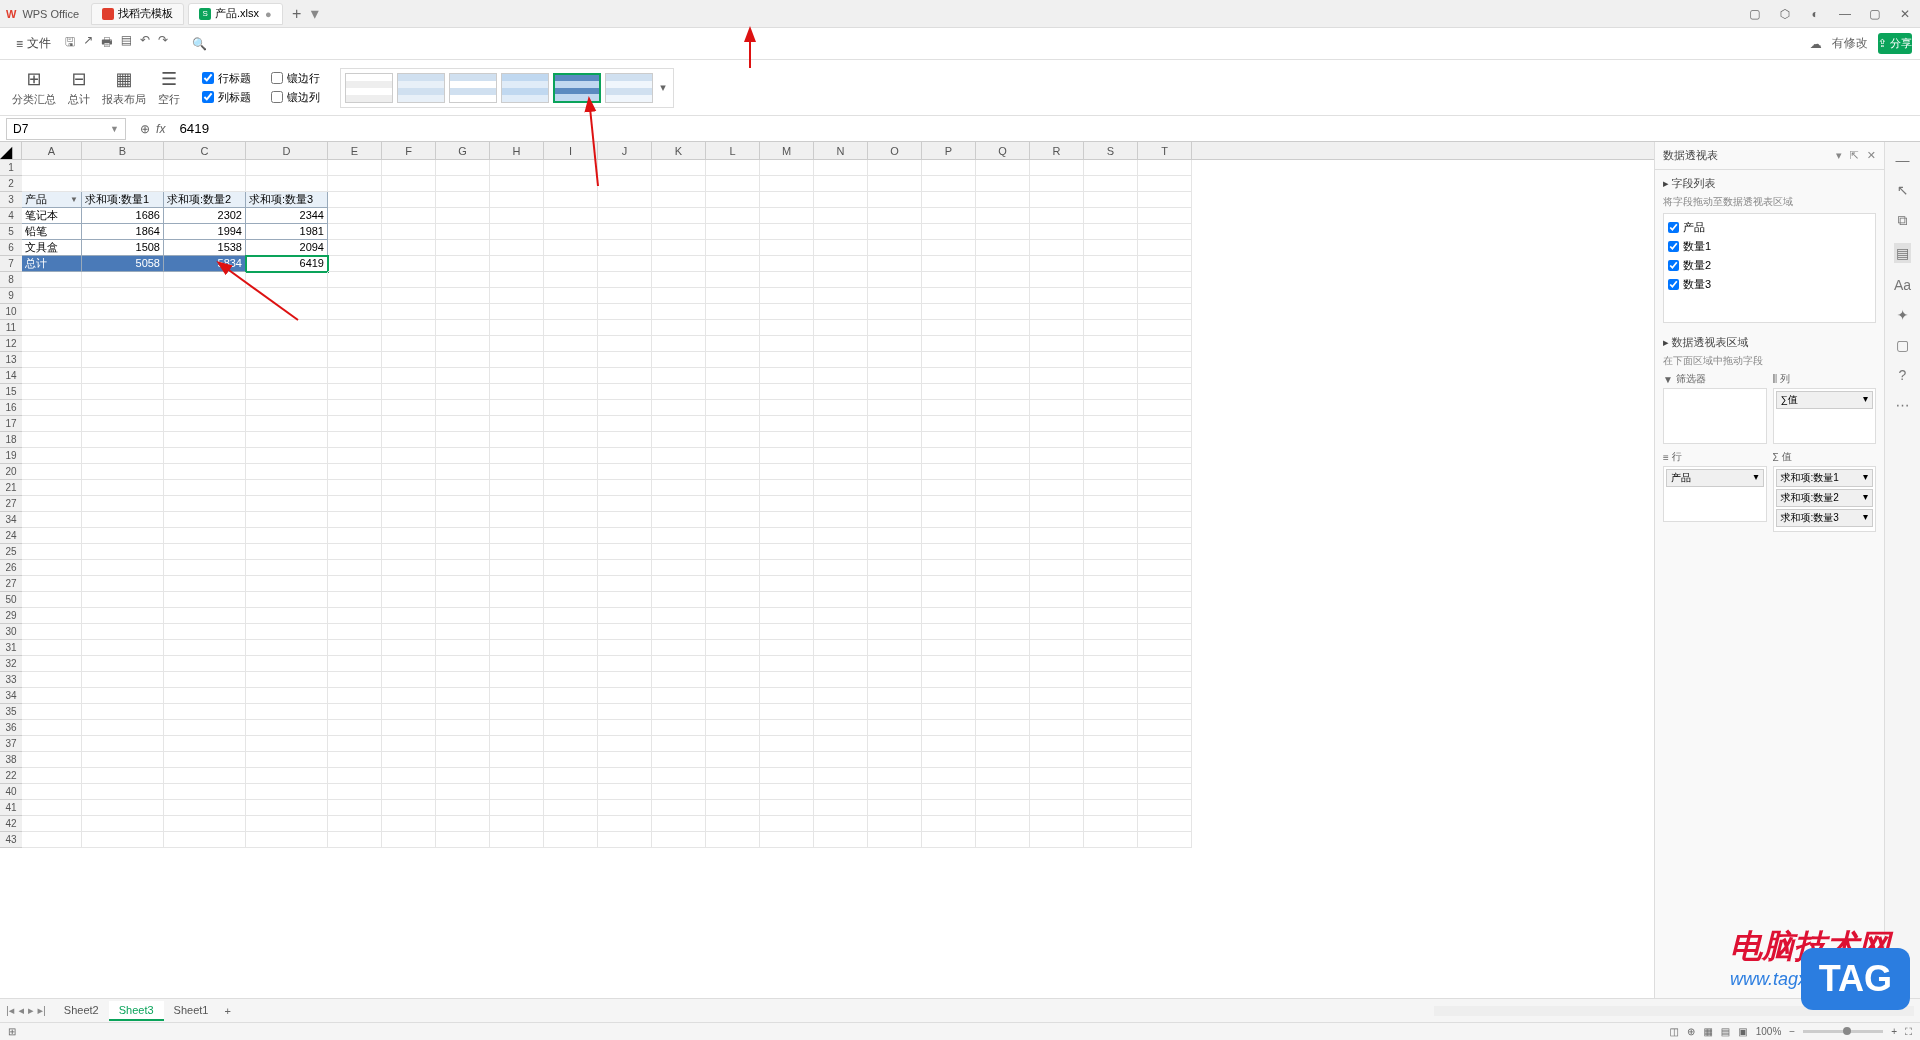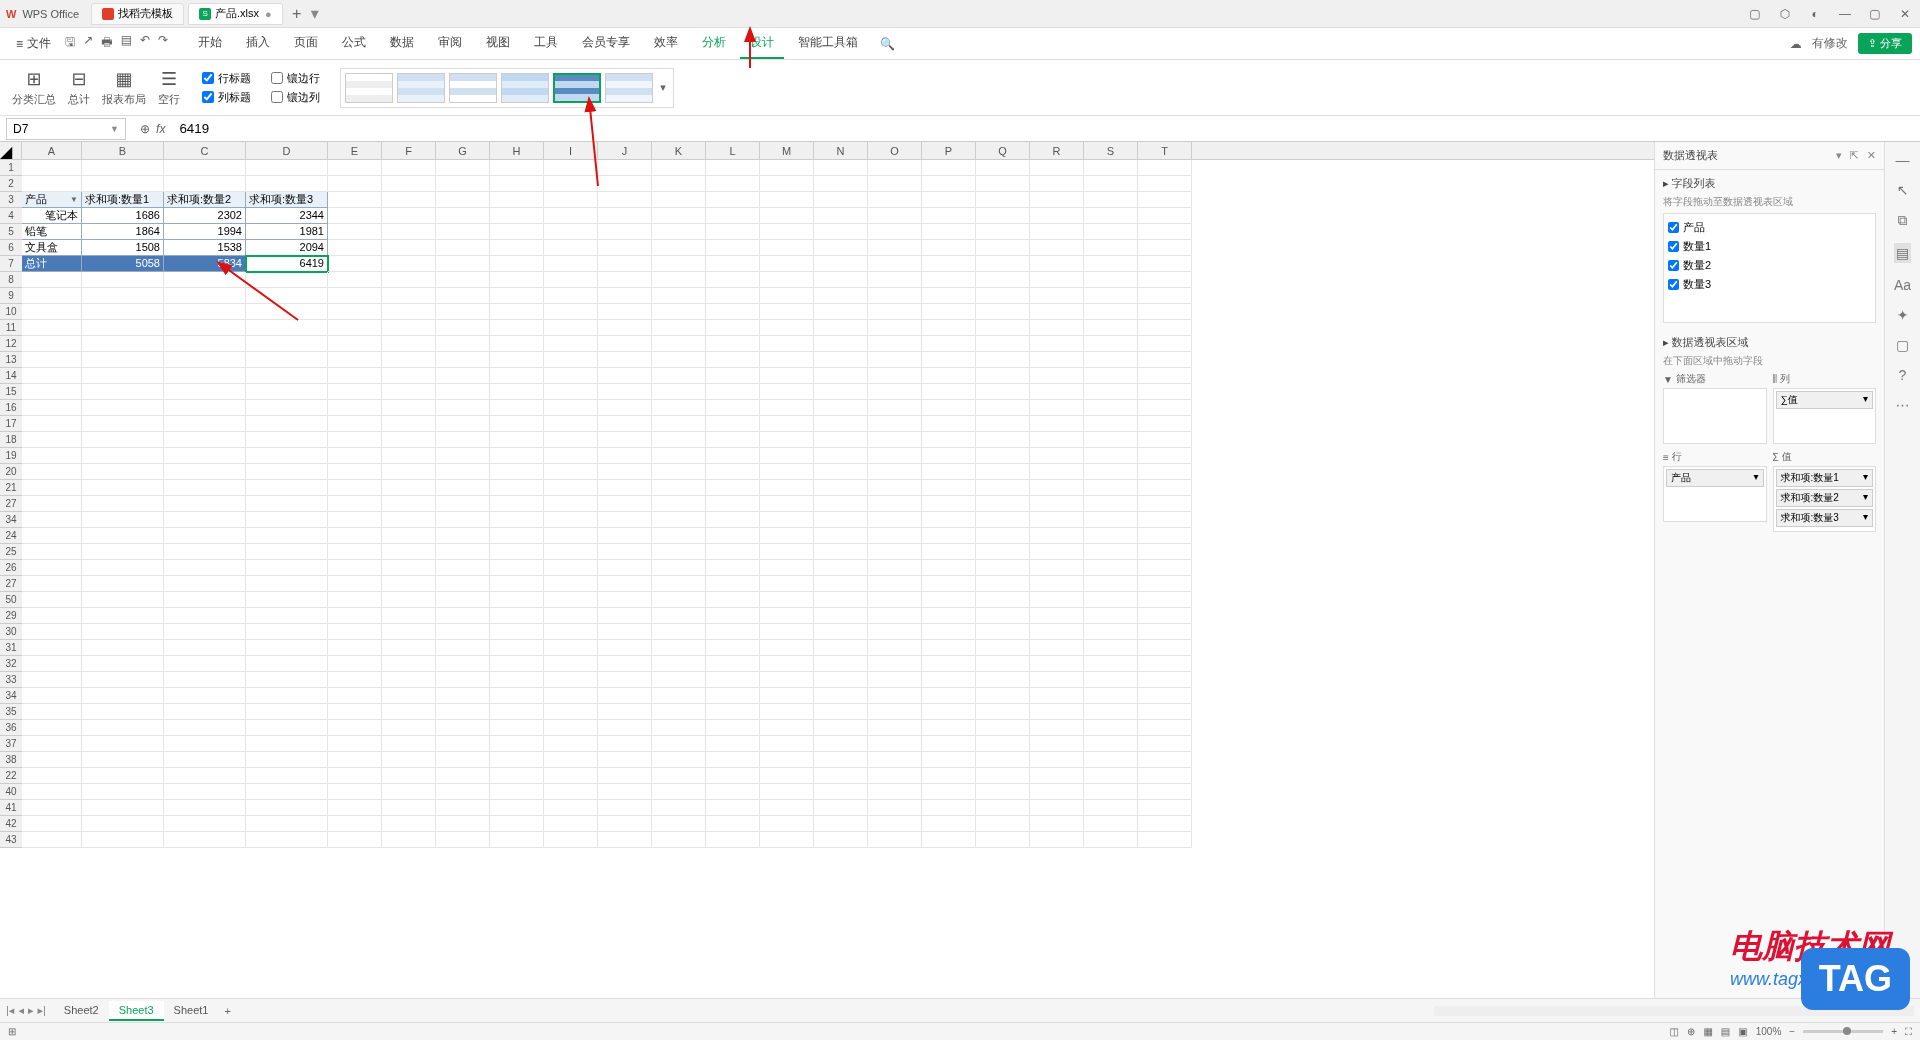--- a/index.html
+++ b/index.html
@@ -18,21 +18,21 @@
 .menubar { height: 32px; background: #fff; display: flex; align-items: center; padding: 0 8px; border-bottom: 1px solid #e0e0e0; font-size: 12px; }
 .menu-btn { padding: 4px 8px; color: #444; cursor: pointer; }
 .menu-btn.file { display: flex; align-items: center; }
 .menu-icons { display: flex; gap: 8px; margin-left: 6px; margin-right: 12px; color: #666; }
 .menu-icons span { cursor: pointer; }
 .menu-tabs { display: flex; gap: 4px; margin-left: 8px; }
 .menu-tab { padding: 6px 10px; color: #444; cursor: pointer; }
 .menu-tab.green { color: #0aa35a; }
 .menu-tab.active { color: #0aa35a; border-bottom: 2px solid #0aa35a; }
 .menubar-right { margin-left: auto; display: flex; align-items: center; gap: 10px; color: #666; }
-.share-btn { background: #0aa35a; color: #fff; padding: 3px 10px; border-radius: 3px; font-size: 11px; cursor: pointer; }
+.share-btn { background: #0aa35a; color: #fff; padding: 3px 0; border-radius: 3px; font-size: 11px; cursor: pointer; }
 
 .ribbon { height: 56px; background: #fff; display: flex; align-items: center; padding: 0 12px; border-bottom: 1px solid #e0e0e0; font-size: 11px; }
 .ribbon-group { display: flex; flex-direction: column; align-items: center; margin-right: 12px; cursor: pointer; color: #555; }
 .ribbon-group .ricon { font-size: 18px; color: #555; margin-bottom: 2px; }
 .ribbon-checks { display: flex; flex-direction: column; gap: 4px; margin: 0 10px; }
 .ribbon-check { display: flex; align-items: center; gap: 4px; cursor: pointer; }
 .ribbon-check input { width: 12px; height: 12px; }
 .style-gallery { display: flex; gap: 4px; margin-left: 10px; border: 1px solid #ddd; padding: 4px; }
 .style-thumb { width: 48px; height: 30px; border: 1px solid #ccc; cursor: pointer; display: flex; flex-direction: column; }
 .style-thumb.sel { border: 2px solid #0aa35a; }
@@ -129,35 +129,20 @@
 <div class="menubar">
   <span class="menu-btn file">≡ <span style="margin-left:4px">文件</span></span>
   <div class="menu-icons">
     <span>🖫</span>
     <span>↗</span>
     <span>🖶</span>
     <span>▤</span>
     <span>↶</span>
     <span>↷</span>
   </div>
-  <div class="menu-tabs" id="menu-tabs">
-      <span class="menu-tab">开始</span>
-      <span class="menu-tab">插入</span>
-      <span class="menu-tab">页面</span>
-      <span class="menu-tab">公式</span>
-      <span class="menu-tab">数据</span>
-      <span class="menu-tab">审阅</span>
-      <span class="menu-tab">视图</span>
-      <span class="menu-tab">工具</span>
-      <span class="menu-tab">会员专享</span>
-      <span class="menu-tab">效率</span>
-      <span class="menu-tab green">分析</span>
-      <span class="menu-tab active green">设计</span>
-      <span class="menu-tab">智能工具箱</span>
-    </div>
   <span style="margin-left:12px;color:#888">🔍</span>
   <div class="menubar-right">
     <span>☁</span>
     <span>有修改</span>
     <span class="share-btn">⇪ <span>分享</span></span>
   </div>
 </div>
 
 <div class="ribbon">
   <div class="ribbon-group">
@@ -381,21 +366,21 @@
             <div class="cell" style="width: 54px;"></div>
             <div class="cell" style="width: 54px;"></div>
             <div class="cell" style="width: 54px;"></div>
             <div class="cell" style="width: 54px;"></div>
             <div class="cell" style="width: 54px;"></div>
             <div class="cell" style="width: 54px;"></div>
             <div class="cell" style="width: 54px;"></div>
             <div class="cell" style="width: 54px;"></div>
           </div>
           <div class="row">
-            <div class="cell" style="width: 60px; border-color: rgb(153, 170, 187); text-align: right;">笔记本</div>
+            <div class="cell" style="width: 60px; border-color: rgb(153, 170, 187);">笔记本</div>
             <div class="cell num" style="width: 82px; border-color: rgb(153, 170, 187);">1686</div>
             <div class="cell num" style="width: 82px; border-color: rgb(153, 170, 187);">2302</div>
             <div class="cell num" style="width: 82px; border-color: rgb(153, 170, 187);">2344</div>
             <div class="cell" style="width: 54px;"></div>
             <div class="cell" style="width: 54px;"></div>
             <div class="cell" style="width: 54px;"></div>
             <div class="cell" style="width: 54px;"></div>
             <div class="cell" style="width: 54px;"></div>
             <div class="cell" style="width: 54px;"></div>
             <div class="cell" style="width: 54px;"></div>

